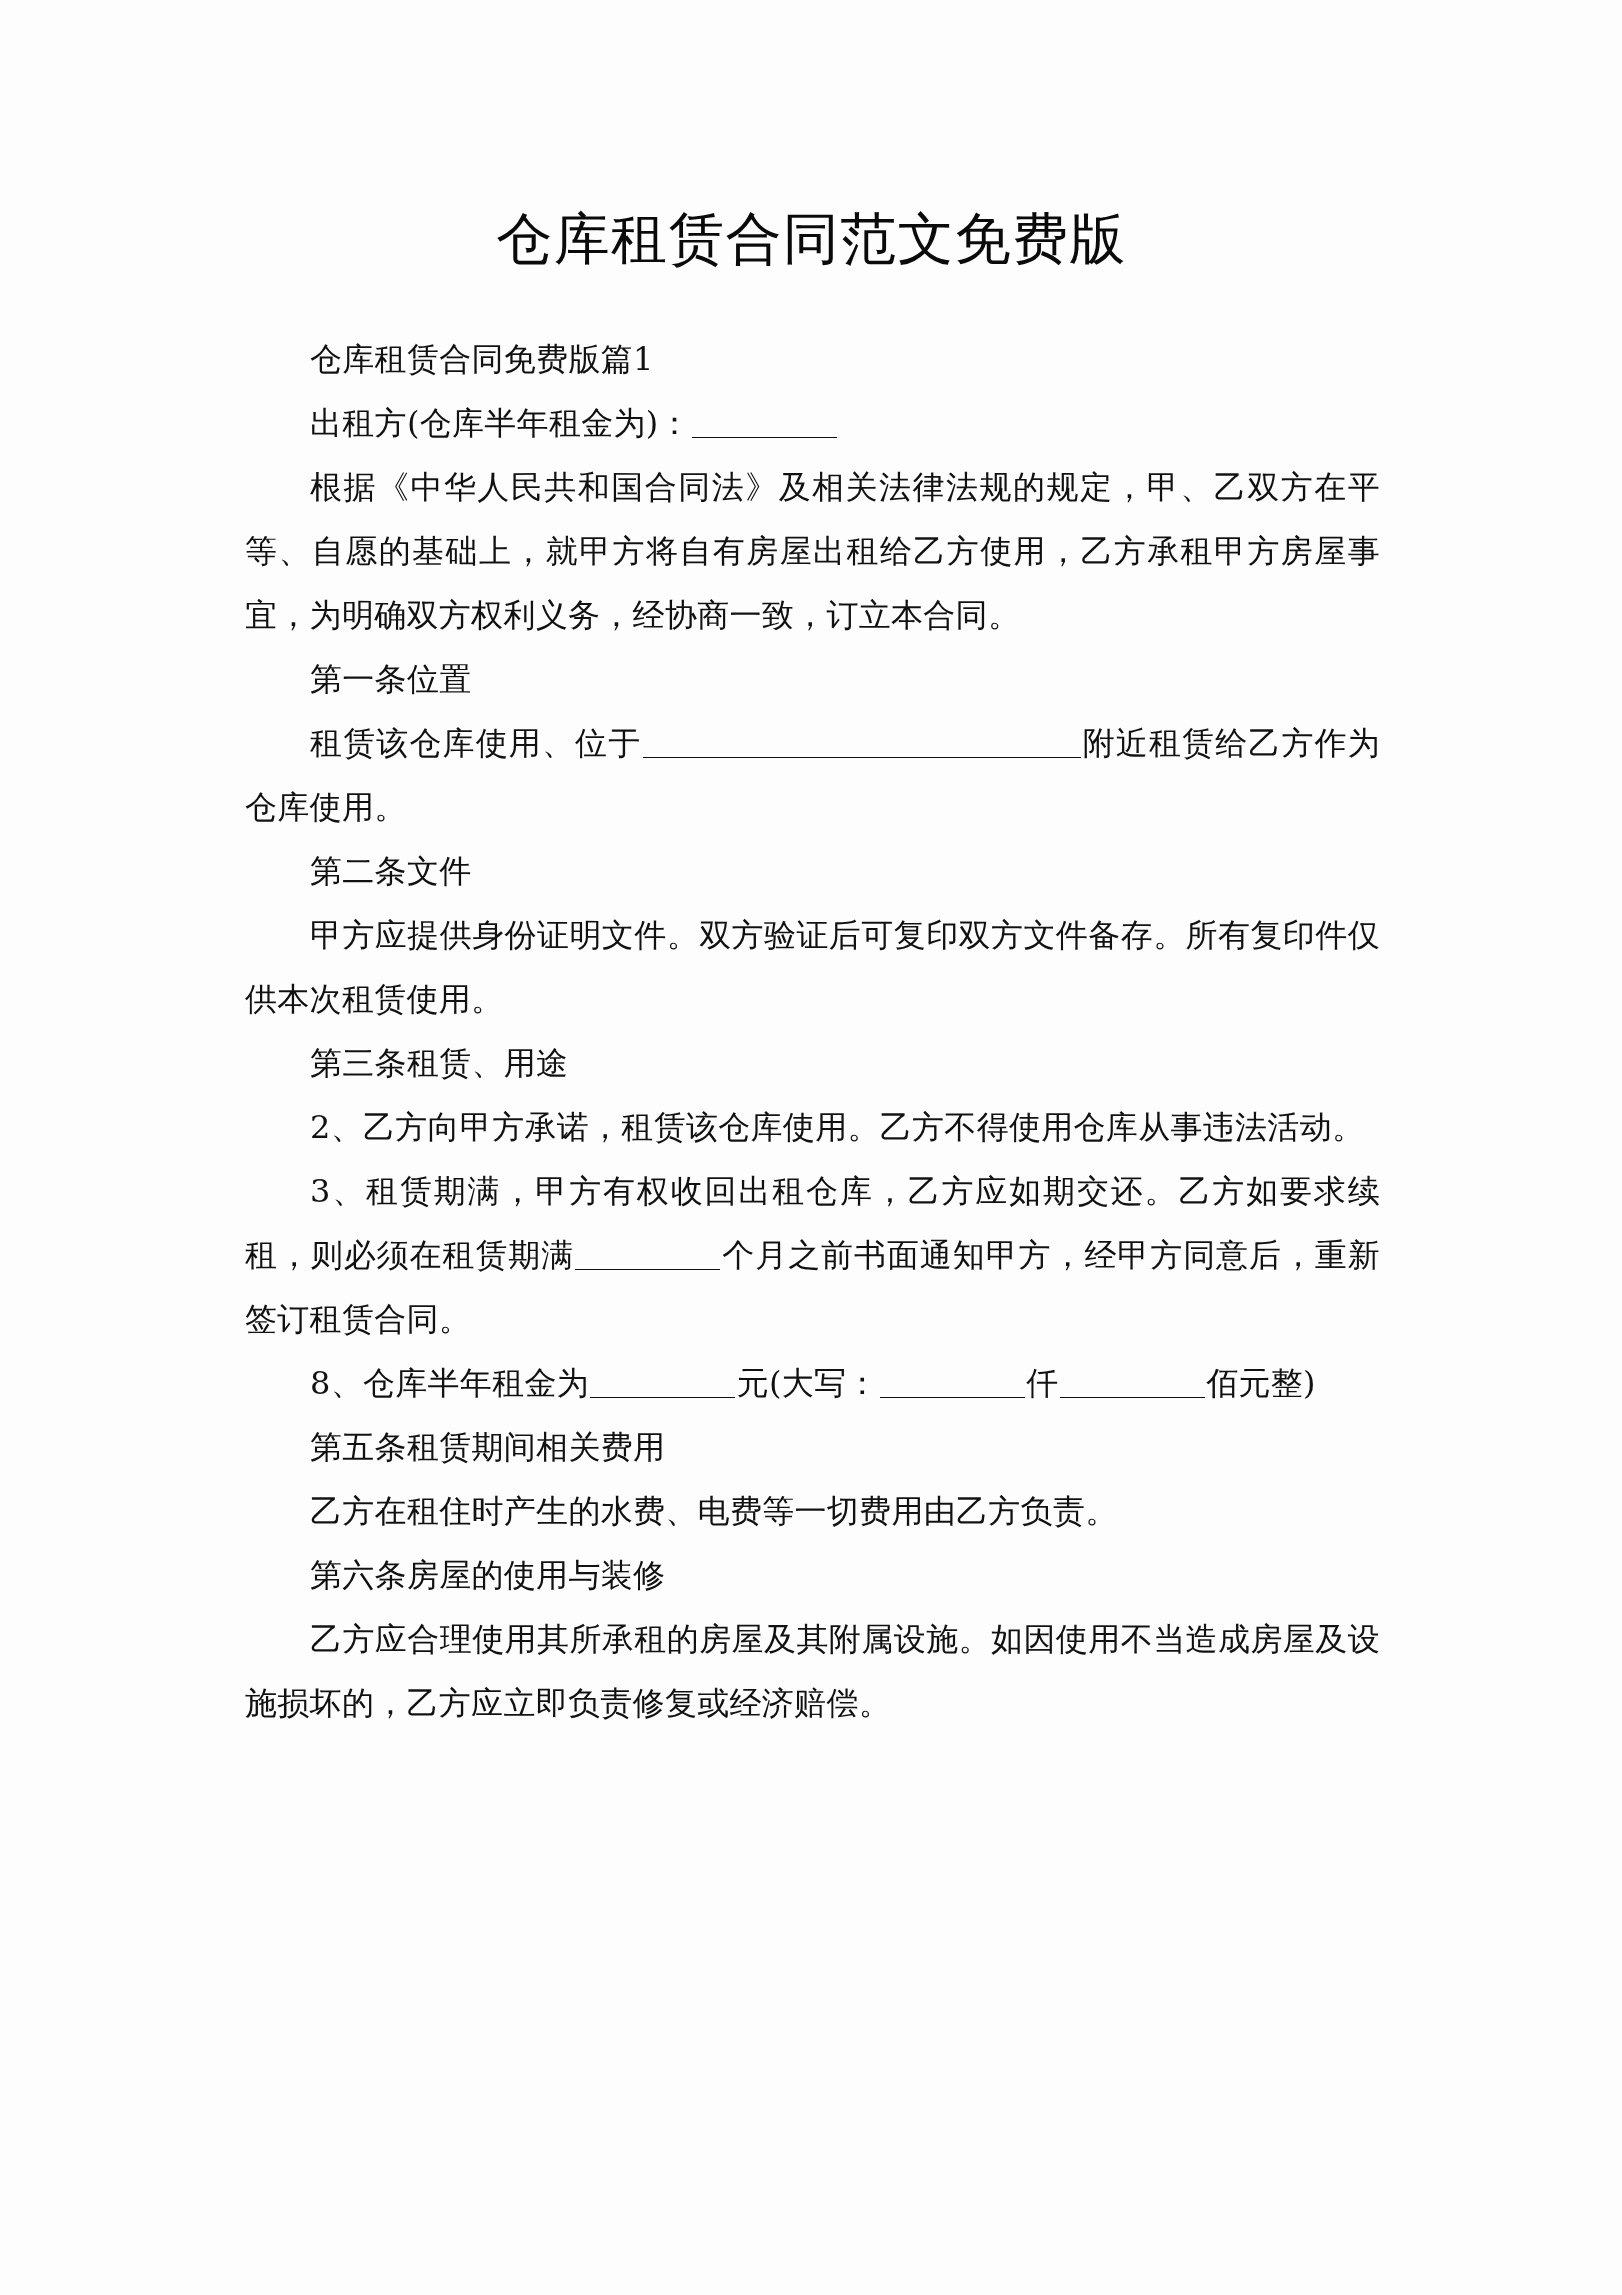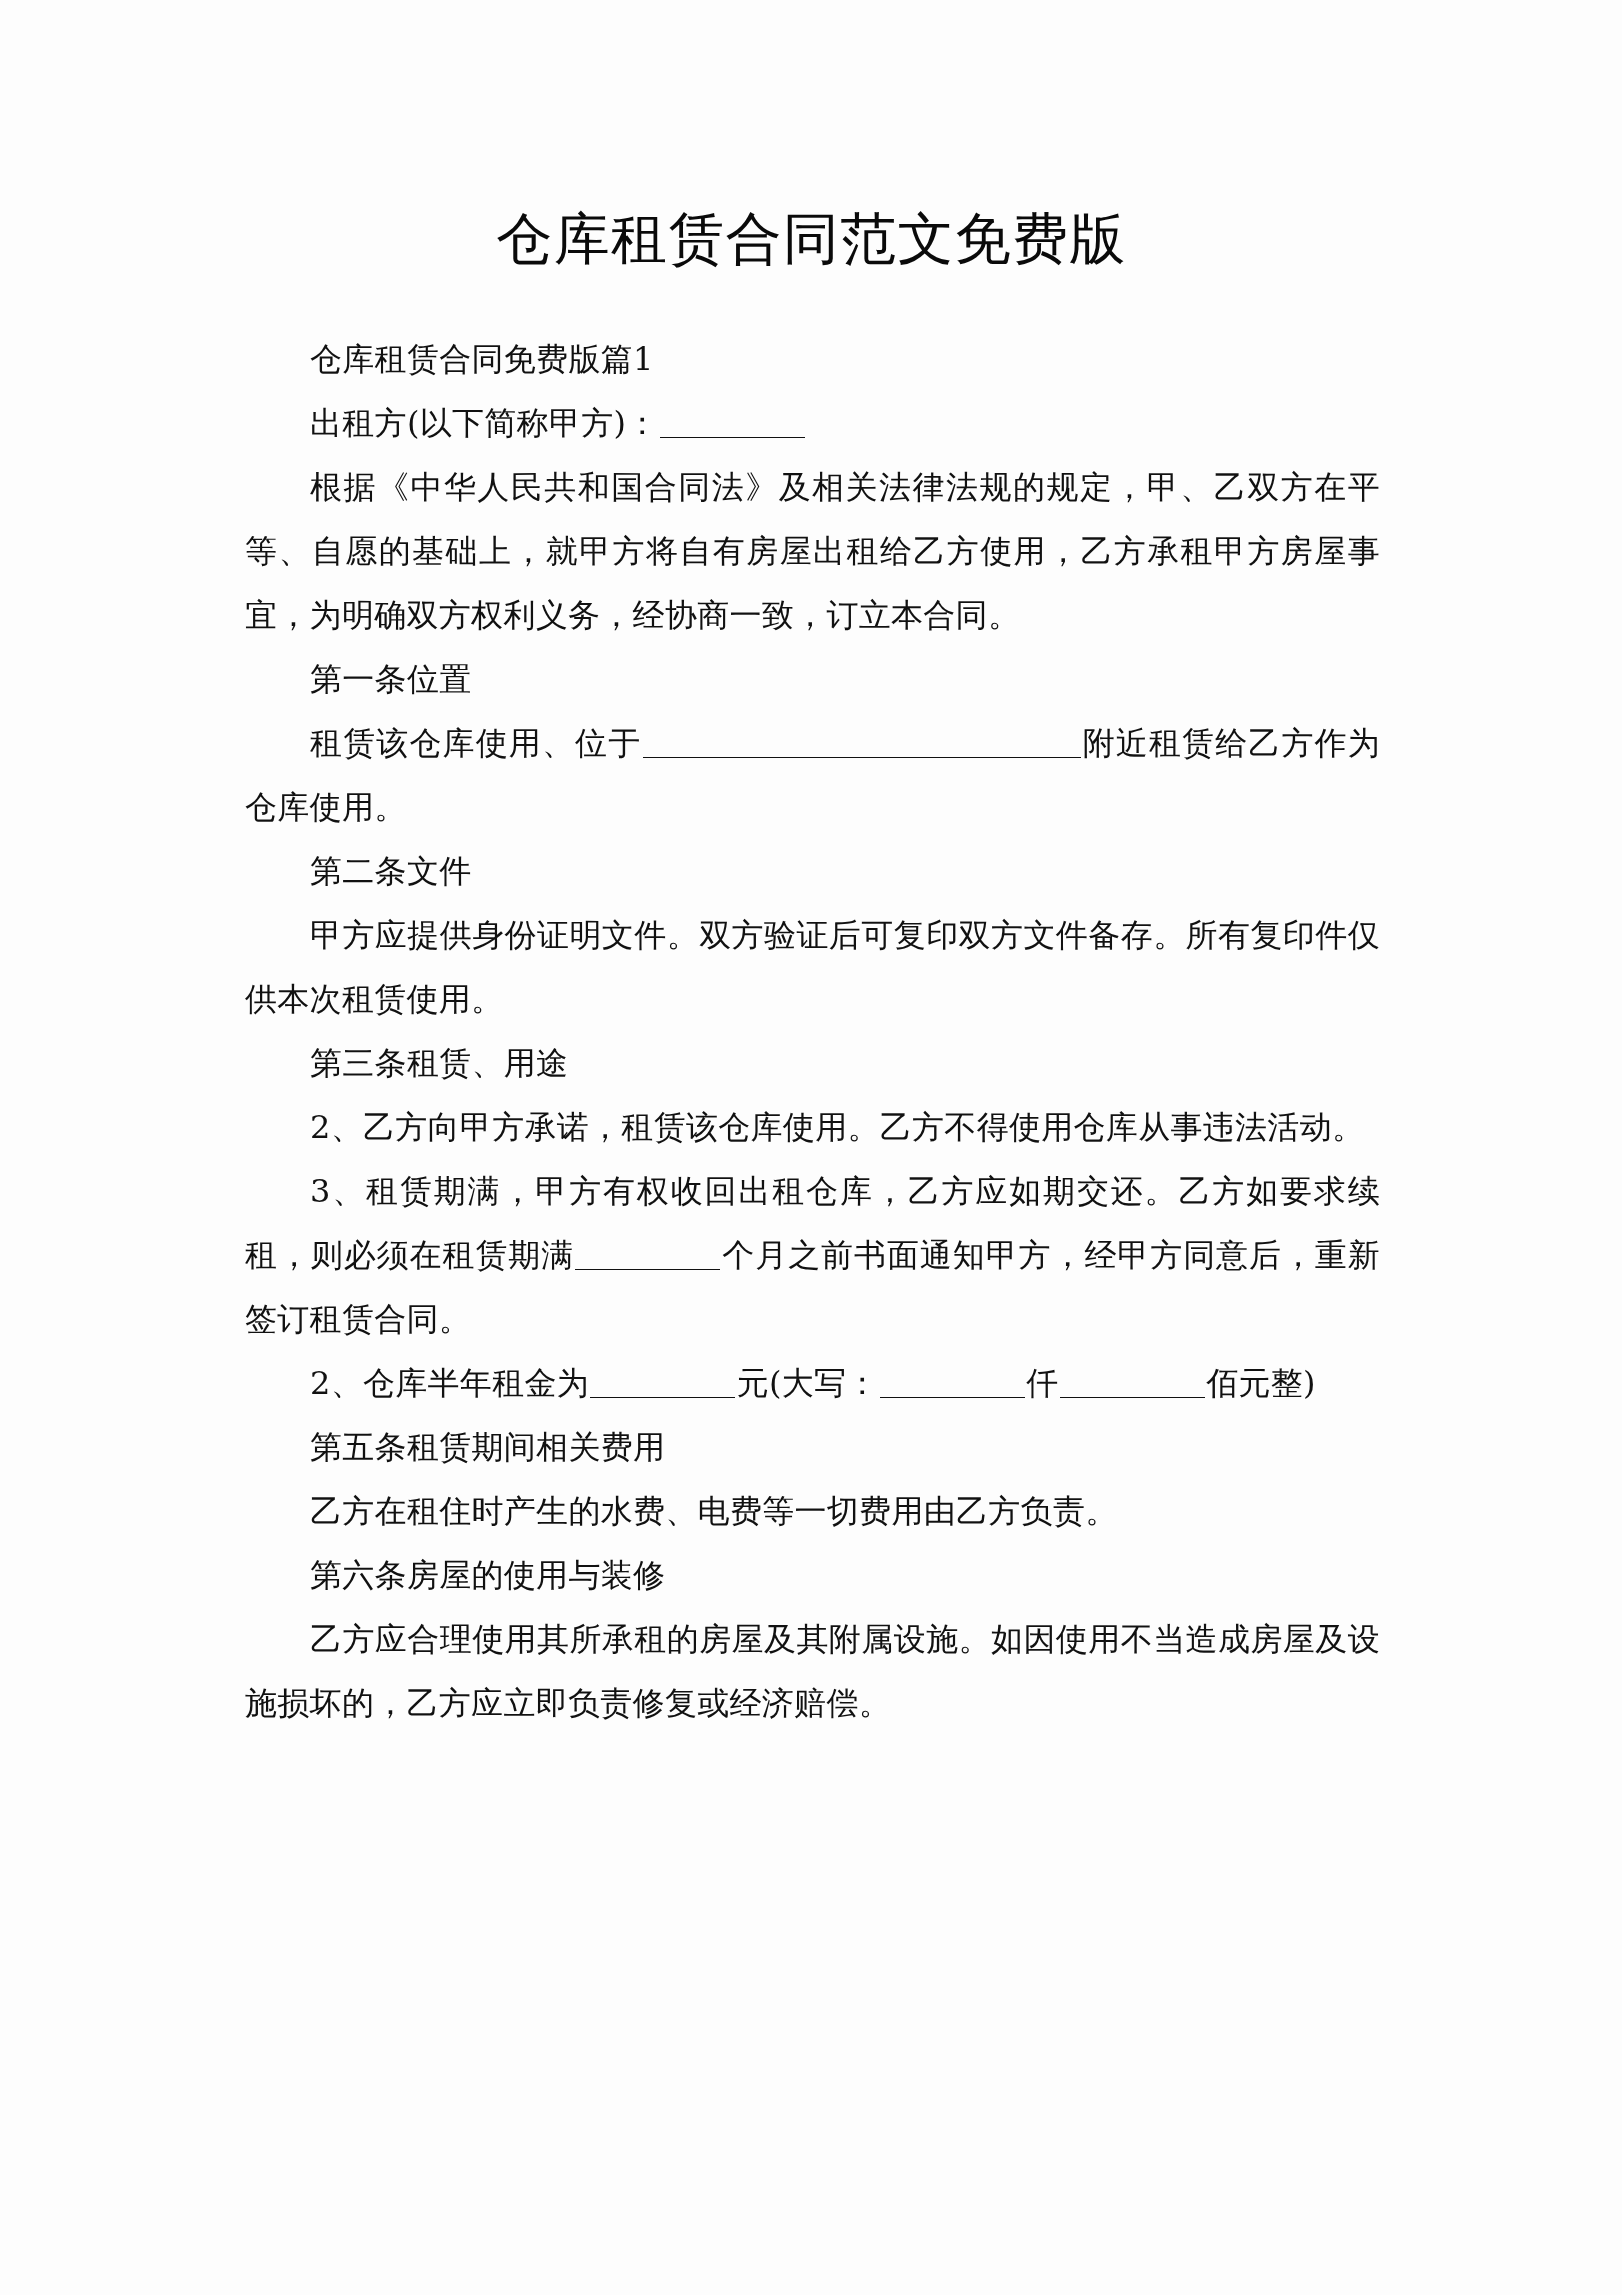--- a/index.html
+++ b/index.html
@@ -70,36 +70,36 @@
 <body>
 
 <div class="page">
 
   <h1 class="title">仓库租赁合同范文免费版</h1>
 
   <div class="body">
 
     <p class="p heading">仓库租赁合同免费版篇1</p>
 
-    <p class="p"><span>出租方(以下简称甲方)：</span><span class="blank b-m"></span></p>
+    <p class="p"><span>出租方(仓库半年租金为)：</span><span class="blank b-m"></span></p>
 
 
     <p class="p">根据《中华人民共和国合同法》及相关法律法规的规定，甲、乙双方在平等、自愿的基础上，就甲方将自有房屋出租给乙方使用，乙方承租甲方房屋事宜，为明确双方权利义务，经协商一致，订立本合同。</p>
 
     <p class="p heading">第一条位置</p>
     <p class="p"><span>租赁该仓库使用、位于</span><span class="blank b-l"></span><span>附近租赁给乙方作为仓库使用。</span></p>
 
     <p class="p heading">第二条文件</p>
     <p class="p">甲方应提供身份证明文件。双方验证后可复印双方文件备存。所有复印件仅供本次租赁使用。</p>
 
     <p class="p heading">第三条租赁、用途</p>
     <p class="p">2、乙方向甲方承诺，租赁该仓库使用。乙方不得使用仓库从事违法活动。</p>
     <p class="p"><span>3、租赁期满，甲方有权收回出租仓库，乙方应如期交还。乙方如要求续租，则必须在租赁期满</span><span class="blank b-m"></span><span>个月之前书面通知甲方，经甲方同意后，重新签订租赁合同。</span></p>
 
-    <p class="p"><span>2、仓库半年租金为</span><span class="blank b-m"></span><span>元(大写：</span><span class="blank b-m"></span><span>仟</span><span class="blank b-m"></span><span>佰元整)</span></p>
+    <p class="p"><span>8、仓库半年租金为</span><span class="blank b-m"></span><span>元(大写：</span><span class="blank b-m"></span><span>仟</span><span class="blank b-m"></span><span>佰元整)</span></p>
 
     <p class="p heading">第五条租赁期间相关费用</p>
     <p class="p">乙方在租住时产生的水费、电费等一切费用由乙方负责。</p>
 
     <p class="p heading">第六条房屋的使用与装修</p>
     <p class="p">乙方应合理使用其所承租的房屋及其附属设施。如因使用不当造成房屋及设施损坏的，乙方应立即负责修复或经济赔偿。</p>
 
   </div>
 </div>
 

